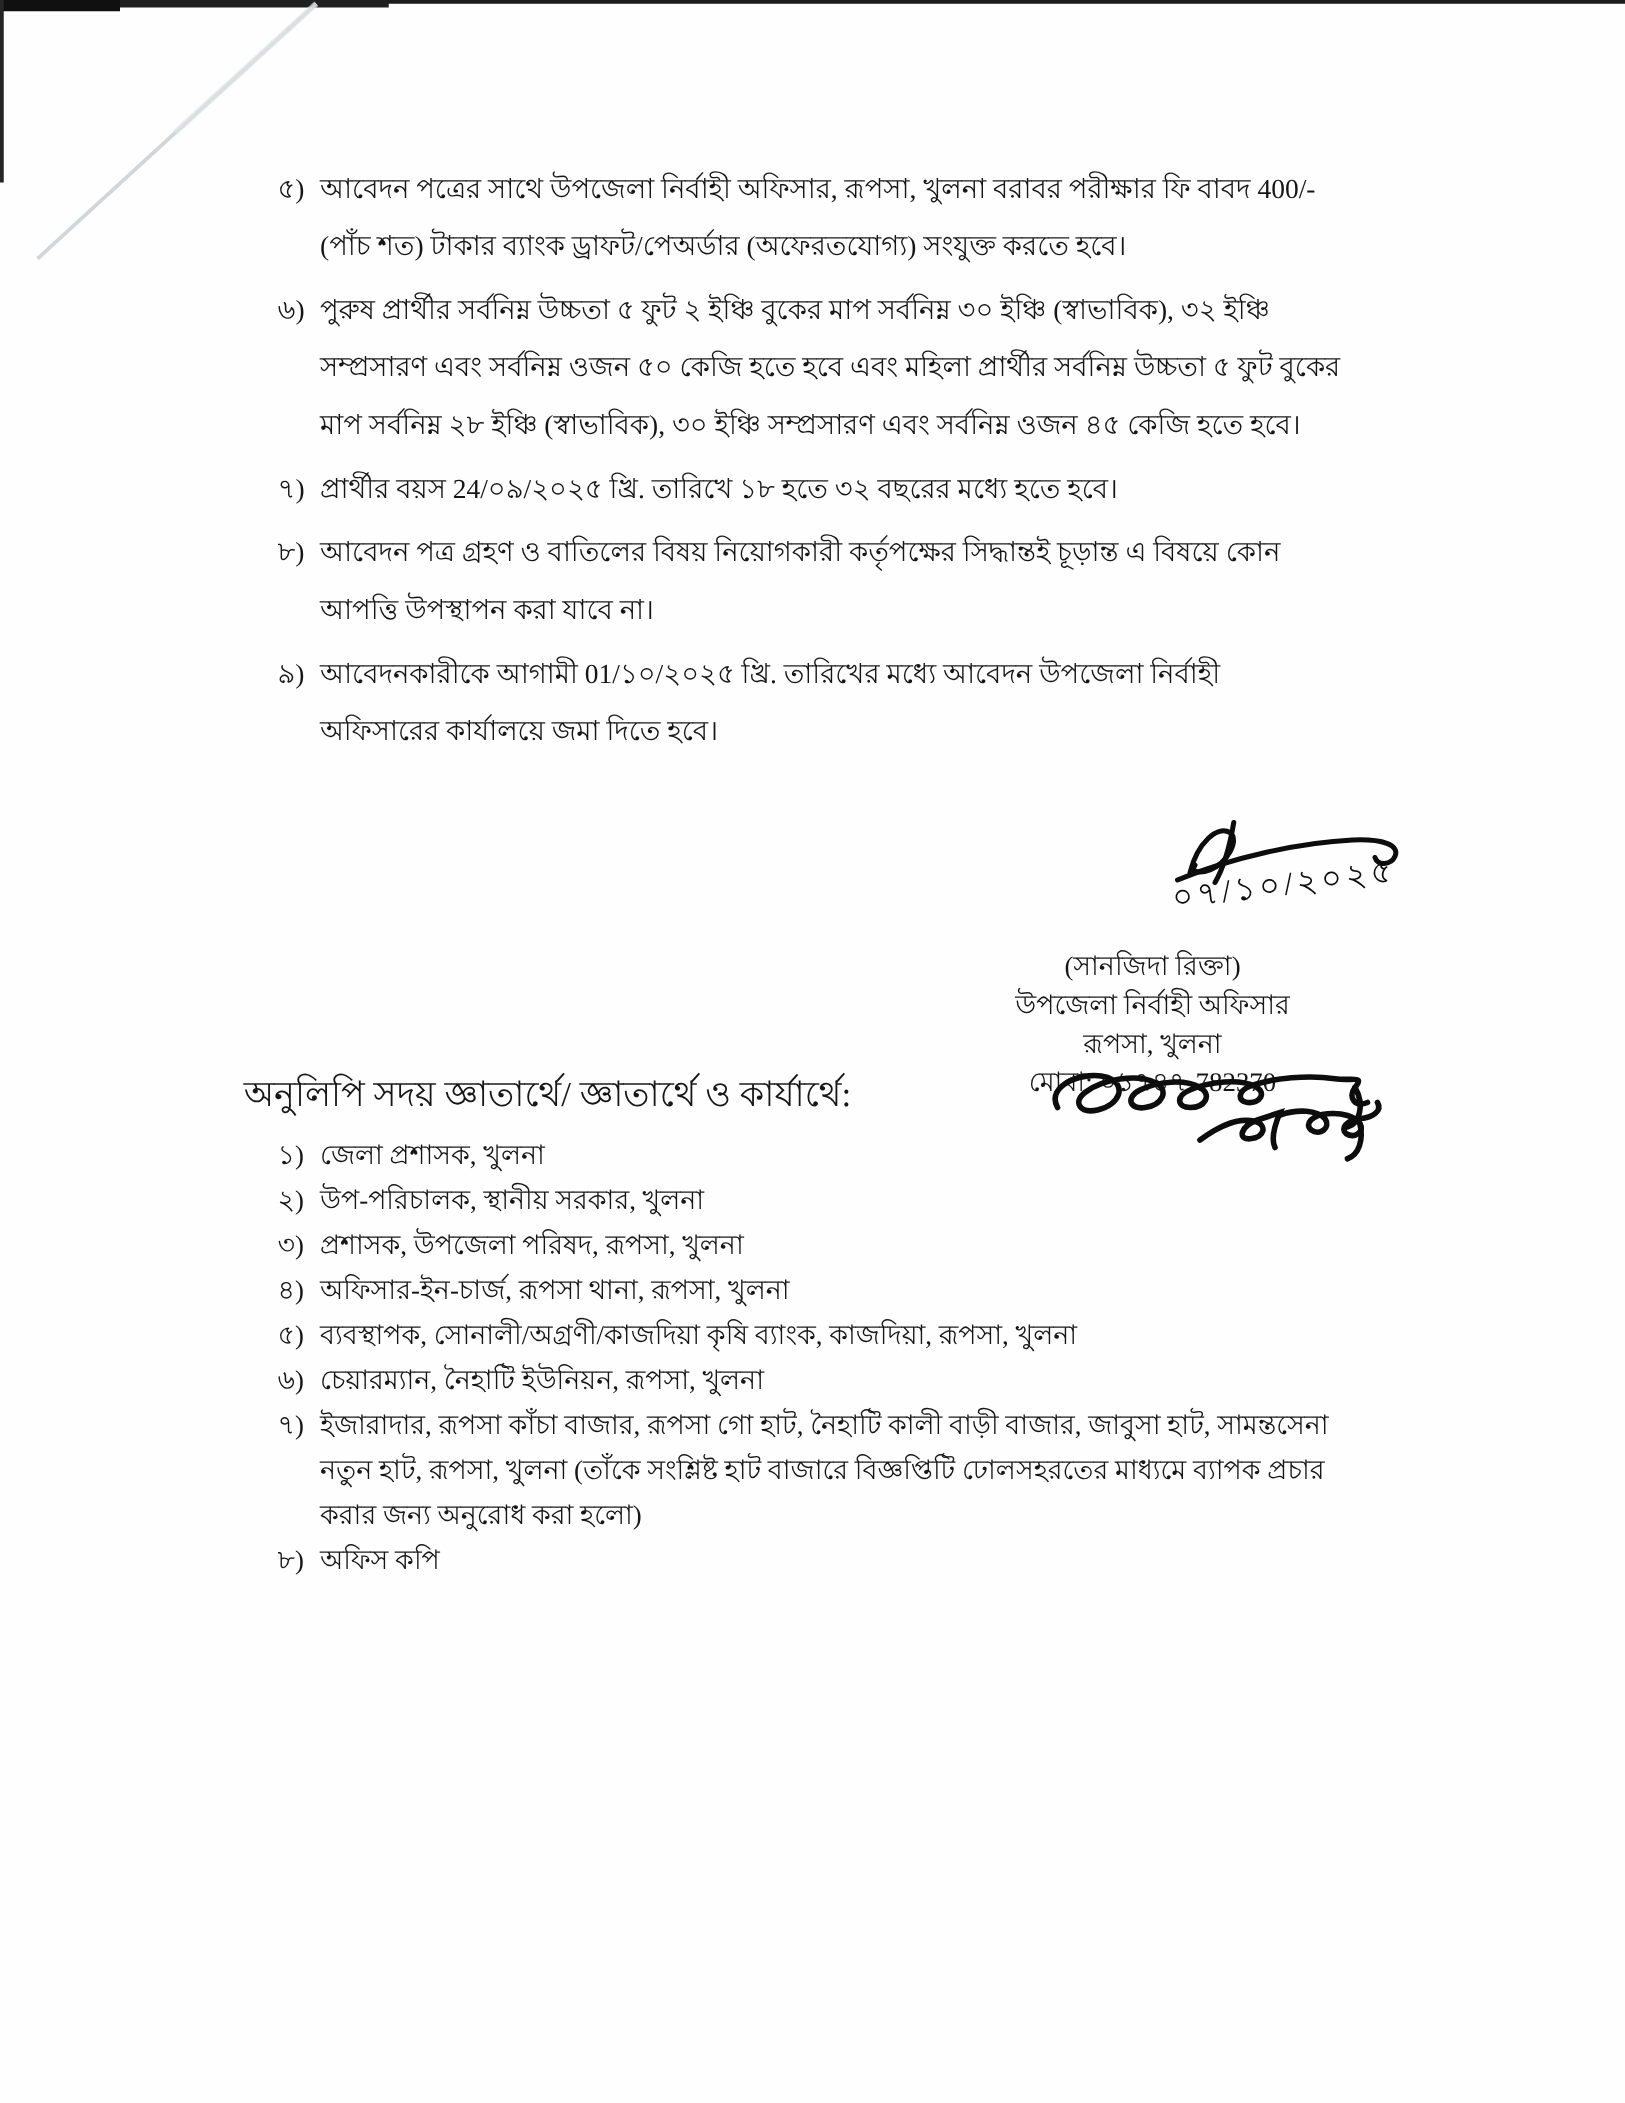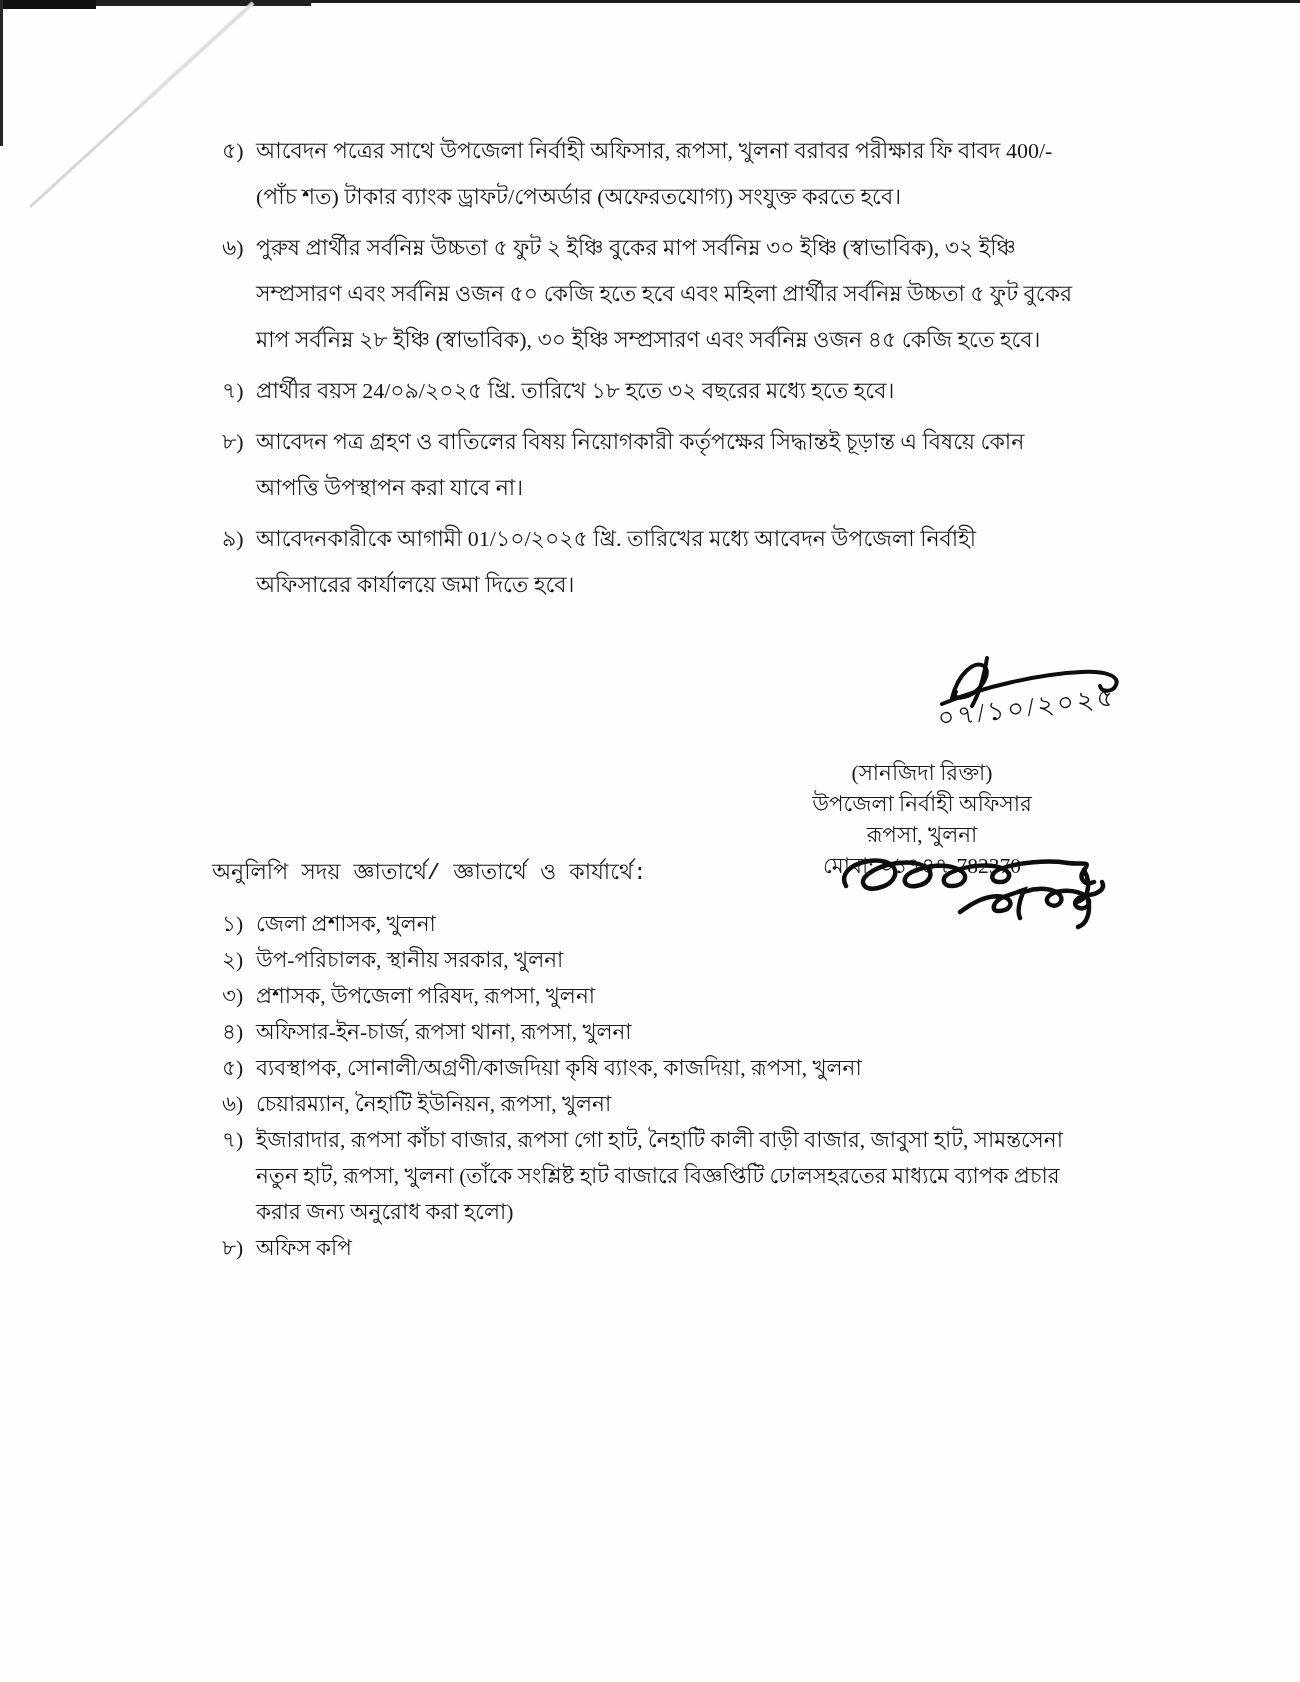--- a/index.html
+++ b/index.html
@@ -34,22 +34,22 @@
     transform:rotate(-7deg);transform-origin:left center;
     letter-spacing:3px;
   }
   .sig-block{
     position:absolute;left:782px;top:734px;width:280px;
     text-align:center;font-size:21.5px;line-height:31px;margin-top:24px;
   }
   .sig-scrawl{position:absolute;left:826px;top:844px;}
   
   .copy-heading{
-    position:absolute;left:212px;top:854px;
-    font-size:22px;white-space:nowrap;font-family:Liberation Mono, monospace;
+    position:absolute;left:195px;top:854px;
+    font-size:28px;white-space:nowrap;
   }
   .copies{
     position:absolute;left:222px;top:906px;width:872px;
     font-size:21.5px;line-height:36px;
   }
   .copy-row{display:flex;}
   .copy-row .num{flex:0 0 34px;white-space:nowrap;}
   .copy-row .txt{flex:1 1 auto;}
 </style>
 </head>

